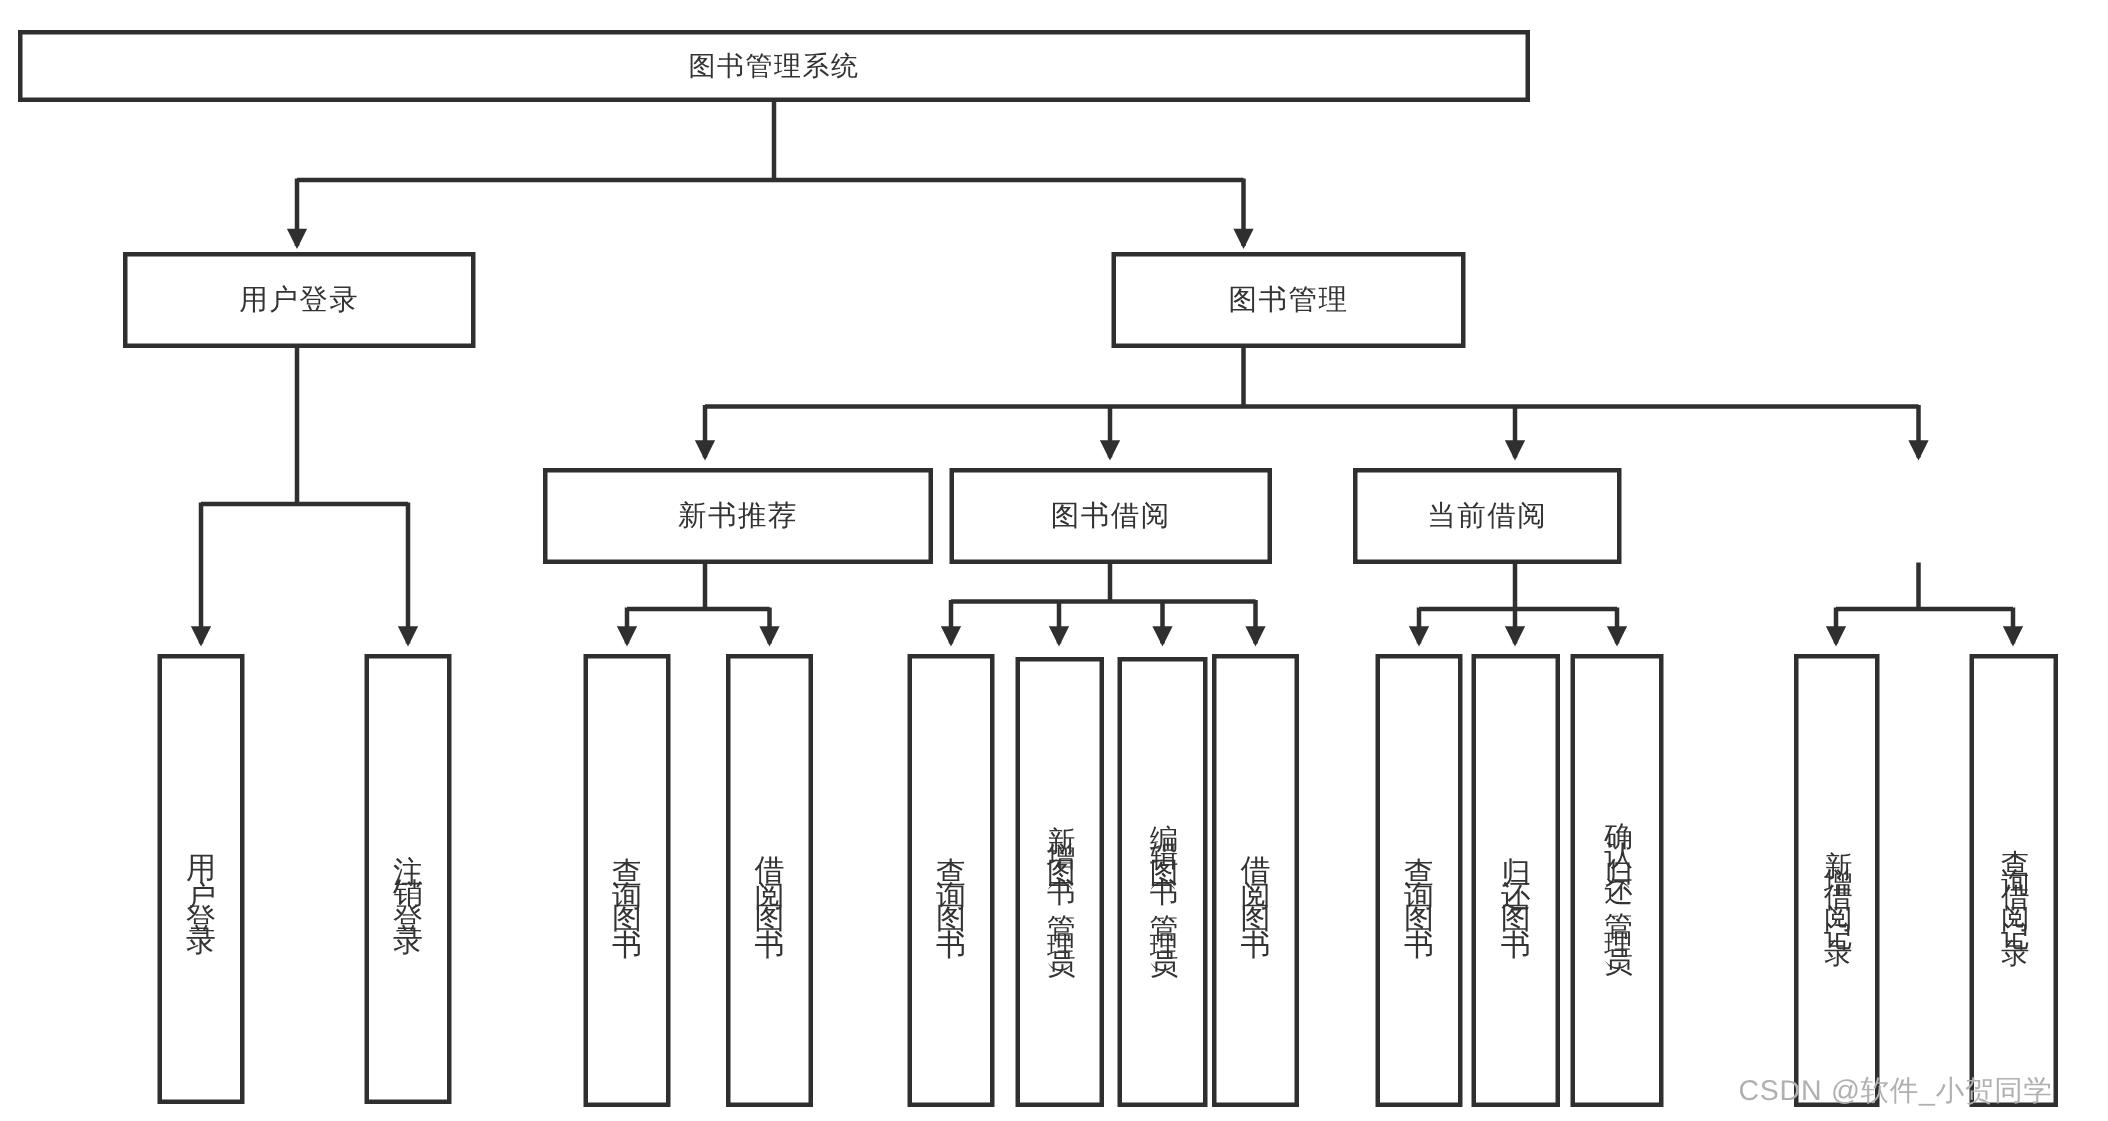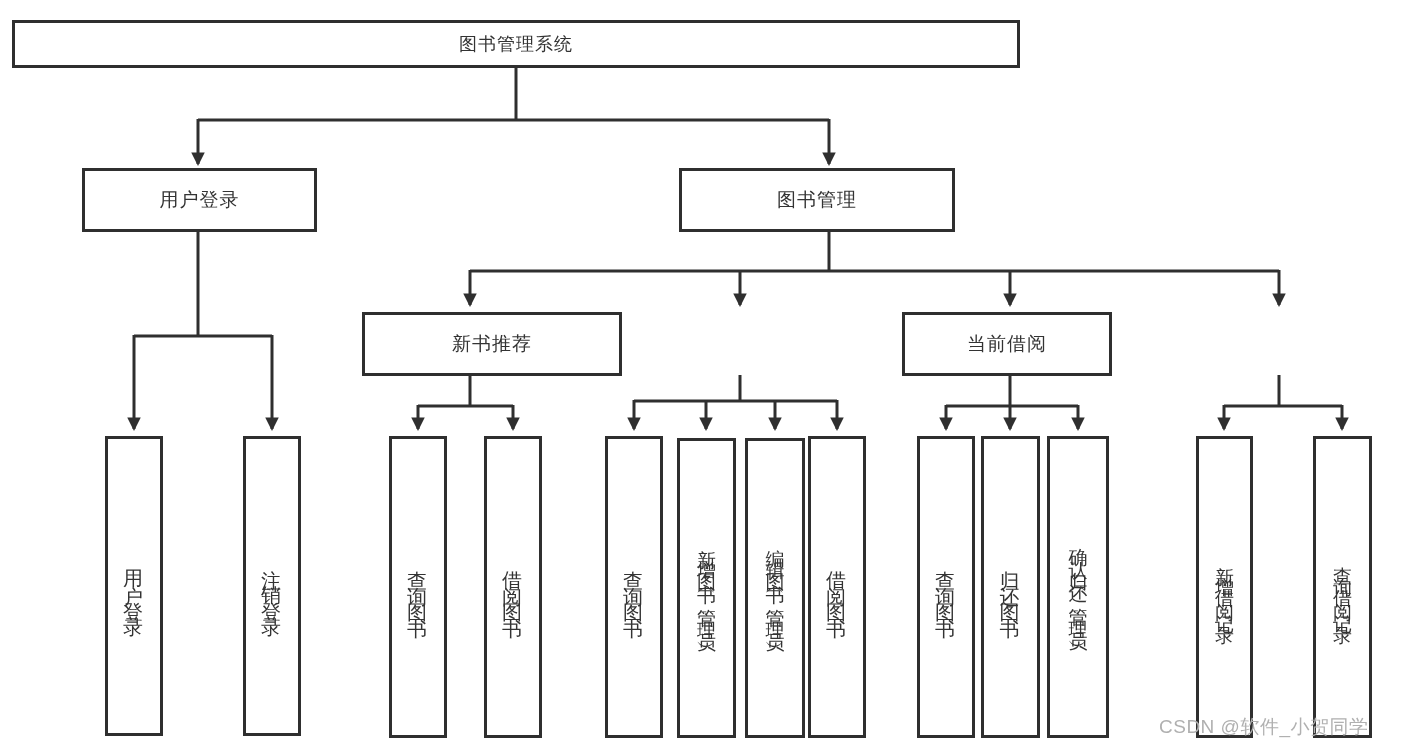--- a/index.html
+++ b/index.html
@@ -118,24 +118,25 @@
       <line class="cline" x1="1279" y1="375" x2="1279" y2="406"></line>
       <line class="cline" x1="1224" y1="406" x2="1342" y2="406"></line>
       <line class="cline" x1="1224" y1="405" x2="1224" y2="429" marker-end="url(#arrow)"></line>
       <line class="cline" x1="1342" y1="405" x2="1342" y2="429" marker-end="url(#arrow)"></line>
     </g>
   </svg>
 
   <div class="node hbox root" style="left:12px;top:20px;width:1008px;height:48px">图书管理系统</div>
 
   <div class="node hbox" style="left:82px;top:168px;width:235px;height:64px">用户登录</div>
-  <div class="node hbox" style="left:679px;top:168px;width:276px;height:64px">图书管理</div>
+  <div class="node hbox" style="left:741px;top:168px;width:236px;height:64px">图书管理</div>
 
   <div class="node hbox" style="left:362px;top:312px;width:260px;height:64px">新书推荐</div>
-  <div class="node hbox" style="left:902px;top:312px;width:210px;height:64px">当前借阅</div>
+  <div class="node hbox" style="left:633px;top:312px;width:215px;height:64px">图书借阅</div>
+  <div class="node hbox" style="left:902px;top:312px;width:179px;height:64px">当前借阅</div>
 
   <div class="node vbox" style="left:105px;top:436px;width:58px;height:300px">
     <span>用户登录</span>
   </div>
   <div class="node vbox" style="left:243px;top:436px;width:58px;height:300px">
     <span>注销登录</span>
   </div>
 
   <div class="node vbox" style="left:389px;top:436px;width:58px;height:302px">
     <span>查询图书</span>

